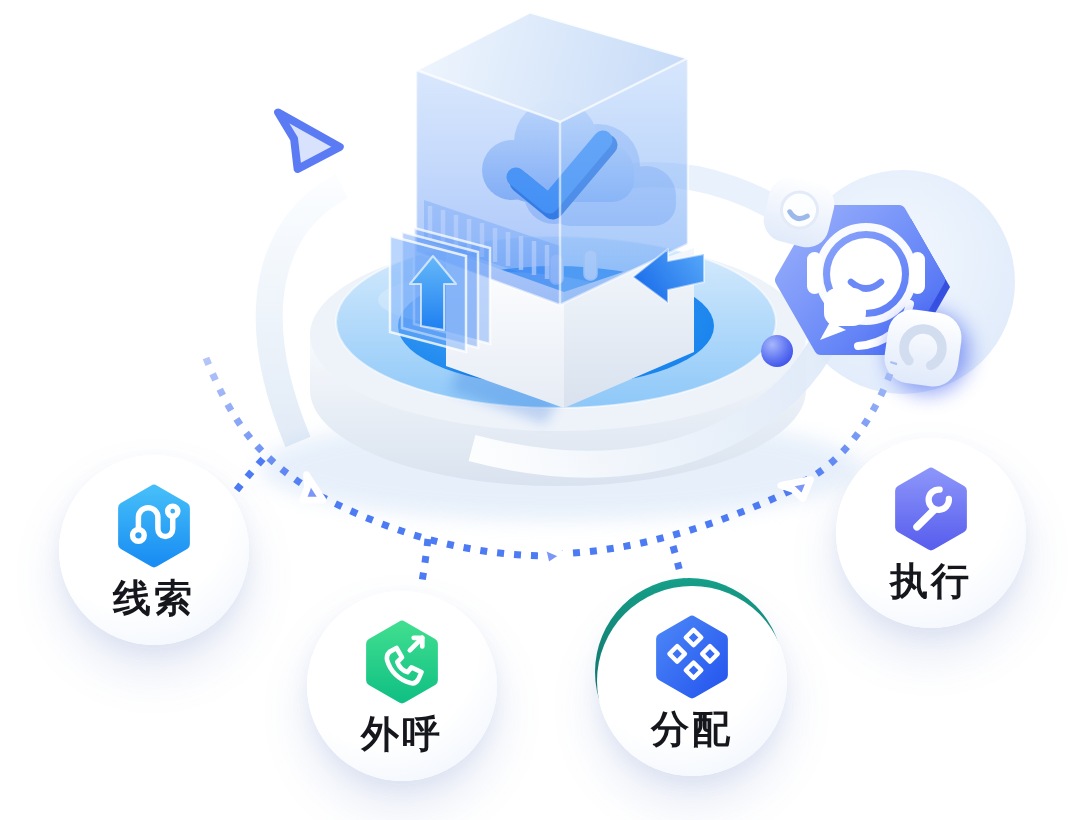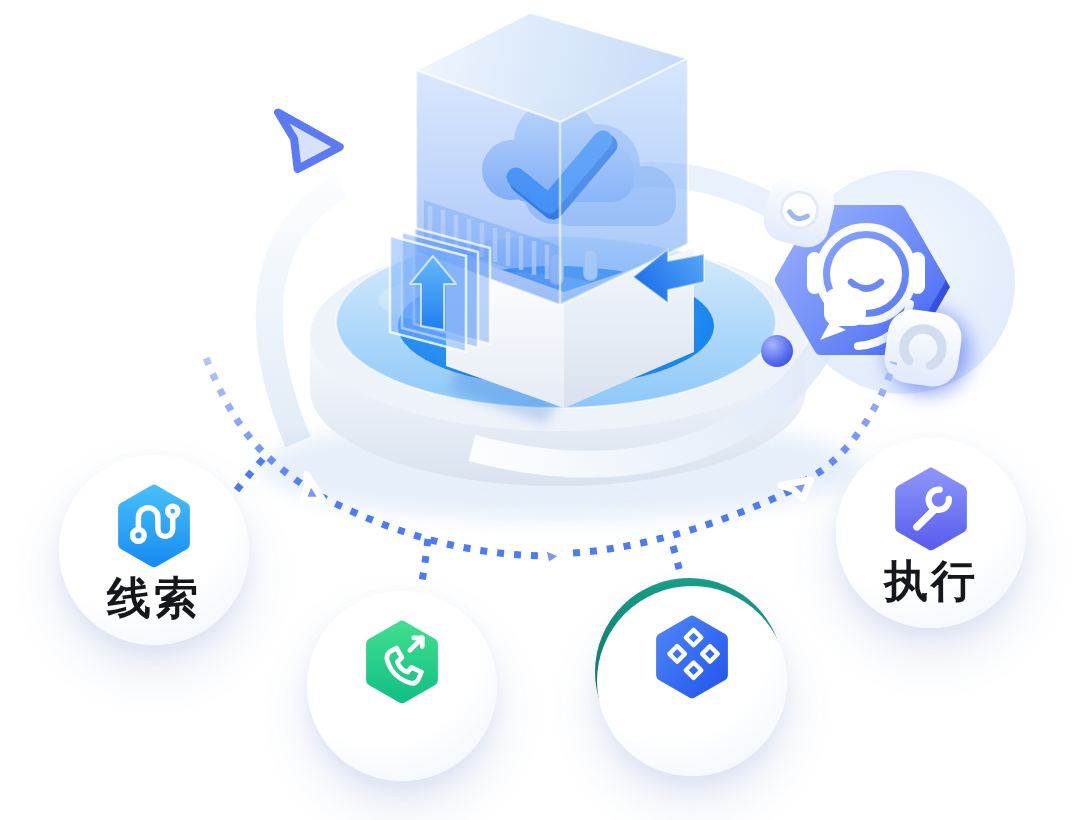--- a/index.html
+++ b/index.html
@@ -15,21 +15,21 @@
     background:radial-gradient(circle at 38% 28%, #ffffff 55%, #f3f7fd 82%, #e9f0fb 100%);
     box-shadow:0 26px 48px rgba(86,118,190,.16), 0 8px 18px rgba(86,118,190,.08);
   }
   .accent-ring{
     position:absolute;z-index:2;width:188px;height:188px;border-radius:50%;
     background:linear-gradient(180deg,#17a18a 0%, #0c6e60 70%);
   }
   .hex-icon{position:absolute;left:50%;top:28px;transform:translateX(-50%);}
   .node-label{
     position:absolute;left:0;top:124px;width:100%;text-align:center;
-    font-size:44px;font-weight:700;color:#15171c;letter-spacing:3px;line-height:38px;
+    font-size:38px;font-weight:700;color:#15171c;letter-spacing:3px;line-height:38px;
   }
   .glyph{stroke:#ffffff;stroke-linecap:round;stroke-linejoin:round;fill:none;}
 </style>
 </head>
 <body>
 
 <div class="stage">
 
   <svg class="scene-svg" width="1080" height="820" viewBox="0 0 1080 820">
     <defs>
@@ -284,40 +284,42 @@
               <stop offset="1" stop-color="#12C184"></stop>
             </linearGradient>
           </defs>
         <polygon points="50,9 89,31.5 89,78.5 50,101 11,78.5 11,31.5" fill="url(#gCall)" stroke="url(#gCall)" stroke-width="14" stroke-linejoin="round"></polygon>
         <g class="glyph" stroke-width="6">
           <path d="M34,42 l9,-5 7,12 -6,6 c2,6 7,11 13,13 l5,-6 13,6 -4,9 c-2,4 -6,6 -10,5 c-15,-4 -26,-15 -30,-29 c-1,-4 0,-8 3,-11 z"></path>
           <path d="M60,40 L76,24"></path>
             <path d="M65,24 h11 v11"></path>
         </g>
       </svg>
+      <div class="node-label">外呼</div>
     </div>
   </div>
 
   <div class="node" style="left:597px;top:586px;">
     <div class="node-circle">
       <svg class="hex-icon" width="78" height="86" viewBox="0 0 100 110">
         <defs>
             <linearGradient id="gAssign" x1="0" y1="0" x2="1" y2="1">
           <stop offset="0" stop-color="#4A85F7"></stop>
               <stop offset="1" stop-color="#2556EE"></stop>
             </linearGradient>
           </defs>
         <polygon points="50,9 89,31.5 89,78.5 50,101 11,78.5 11,31.5" fill="url(#gAssign)" stroke="url(#gAssign)" stroke-width="14" stroke-linejoin="round"></polygon>
         <g class="glyph" stroke-width="5.5">
           <path d="M52,20 L62,30 L52,40 L42,30 Z"></path>
           <path d="M31,41 L41,51 L31,61 L21,51 Z"></path>
           <path d="M73,41 L83,51 L73,61 L63,51 Z"></path>
           <path d="M52,62 L62,72 L52,82 L42,72 Z"></path>
         </g>
       </svg>
+      <div class="node-label">分配</div>
     </div>
   </div>
 
   <div class="node" style="left:836px;top:438px;">
     <div class="node-circle">
       <svg class="hex-icon" width="78" height="86" viewBox="0 0 100 110">
         <defs>
             <linearGradient id="gExec" x1="0" y1="0" x2="0" y2="1">
           <stop offset="0" stop-color="#8A93F9"></stop>
               <stop offset="1" stop-color="#5A60EE"></stop>

